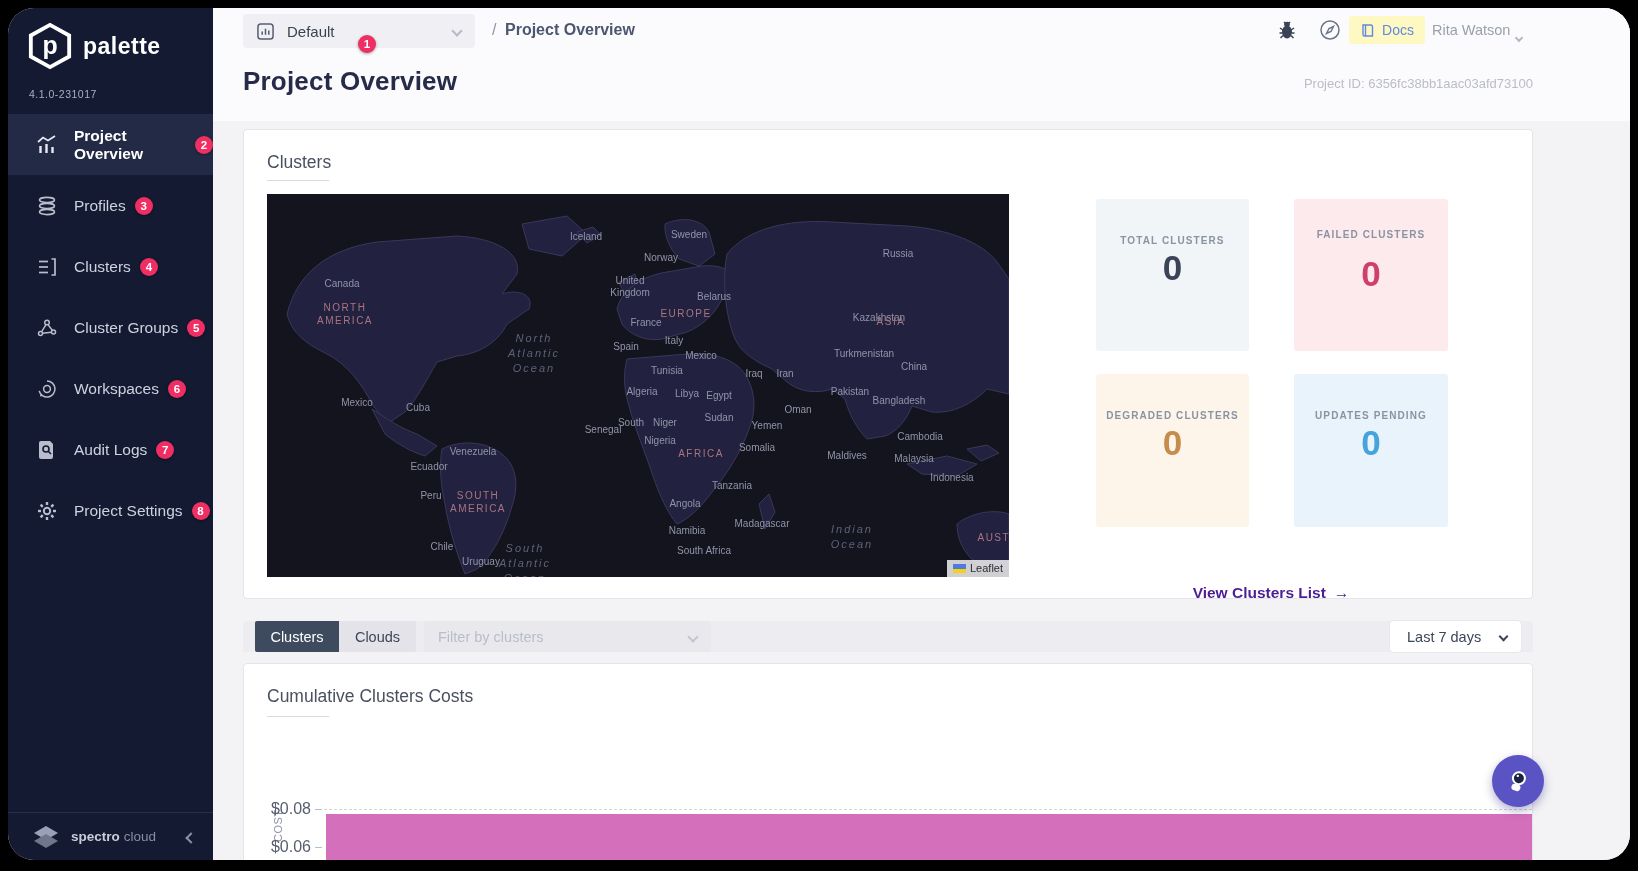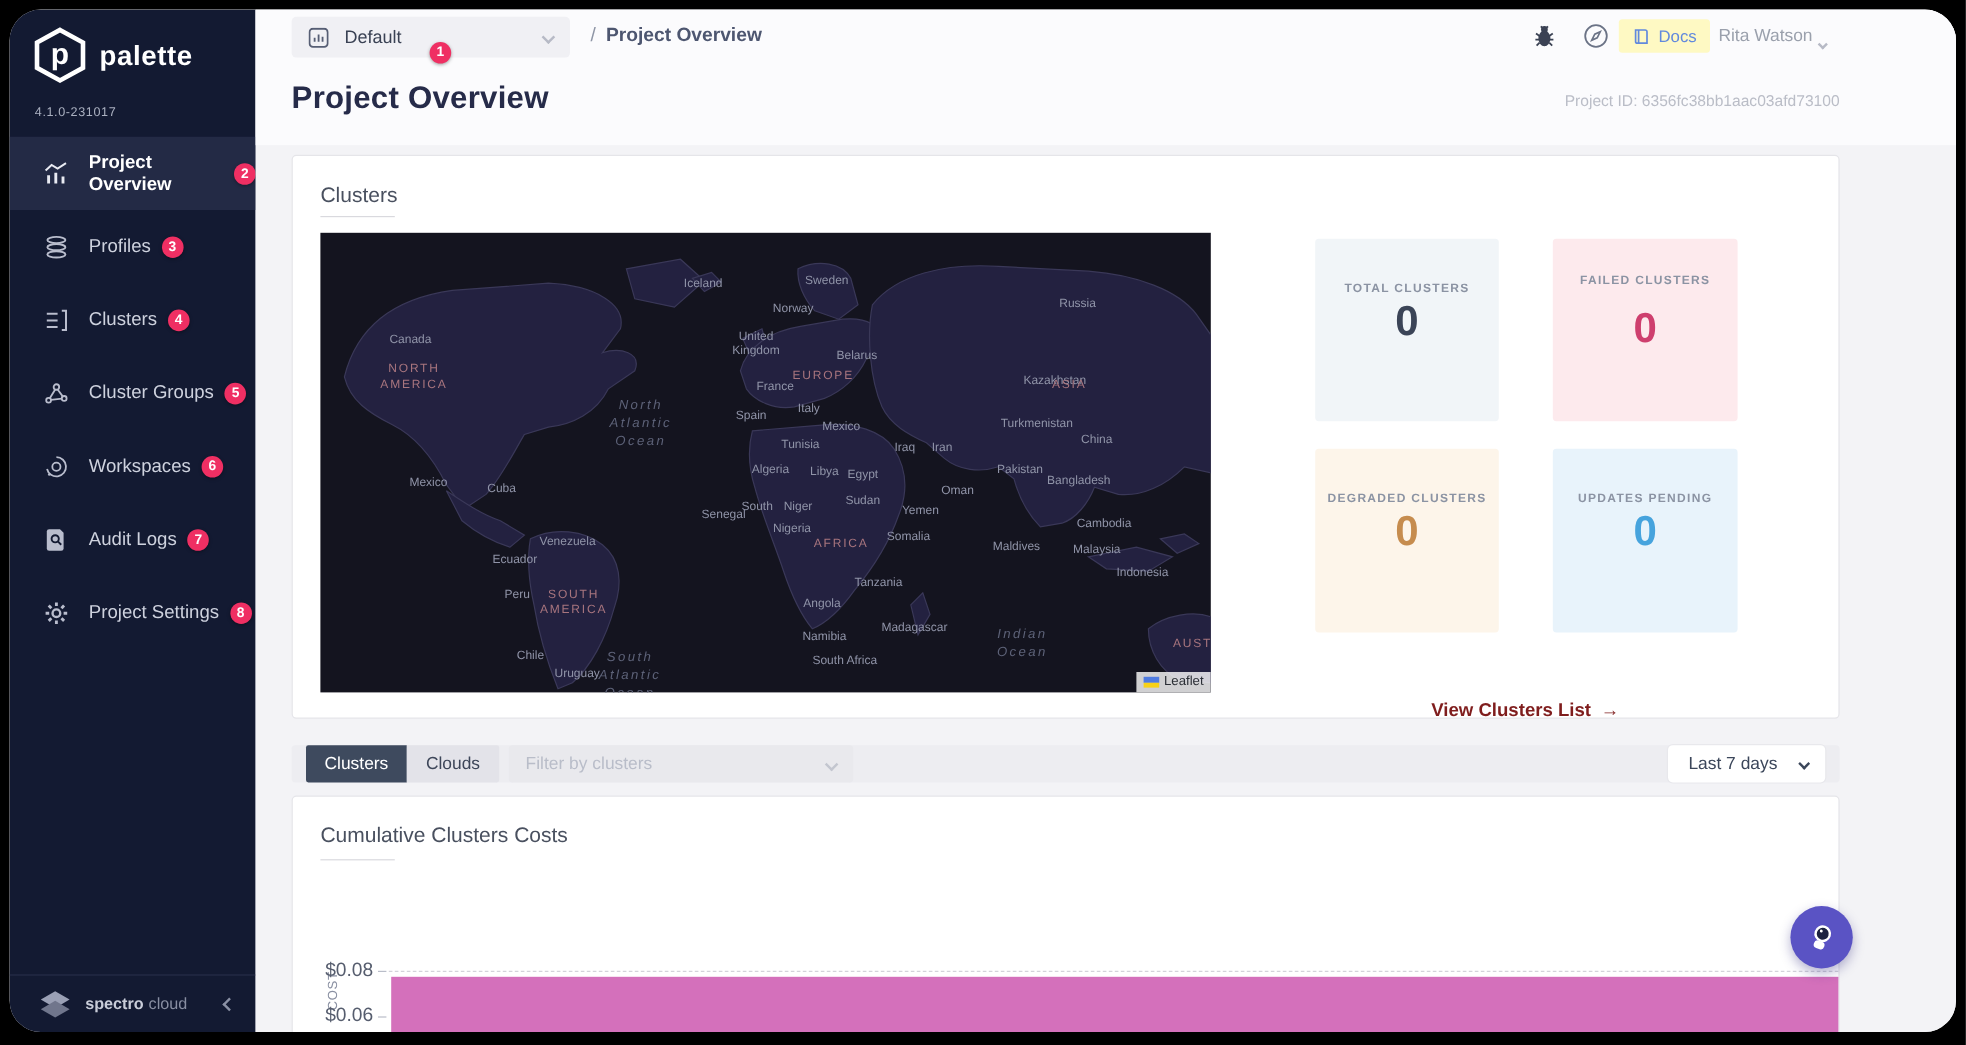--- a/index.html
+++ b/index.html
@@ -89,21 +89,21 @@
 
   
   .stats { position:absolute; left:852px; top:69px; width:352px; height:327px;
            display:grid; grid-template-columns:153px 154px; grid-template-rows:152px 153px;
            column-gap:45px; row-gap:23px; }
   .stat-card { border-radius:3px; display:flex; flex-direction:column; align-items:center;
                justify-content:center; padding-bottom:28px; }
   .stat-label { font-size:10px; font-weight:600; letter-spacing:1.1px; color:#8b93a3; margin-bottom:2px; }
   .stat-value { font-size:35px; font-weight:600; }
   .view-link { position:absolute; left:1027px; top:454px; transform:translateX(-50%);
-               white-space:nowrap; color:#7f1d1d; font-size:15.5px; font-weight:600; cursor:pointer; }
+               white-space:nowrap; color:#4c1d95; font-size:15.5px; font-weight:600; cursor:pointer; }
   .view-link .arrow { margin-left:8px; }
 
   
   .toolbar { position:absolute; left:30px; top:613px; width:1290px; height:31px;
              background:#ededf1; border-radius:3px; }
   .tab { position:absolute; top:0; height:31px; display:flex; align-items:center;
          justify-content:center; font-size:14.5px; cursor:pointer; }
   .tab-0 { left:12px; width:84px; background:#3e4a5e; color:#fff; border-radius:2px 0 0 2px; }
   .tab-1 { left:96px; width:77px; background:#e3e3e9; color:#3d4659; border-radius:0 2px 2px 0; }
   .filter { position:absolute; left:181px; top:0; width:287px; height:31px; background:#e9e9ed;

